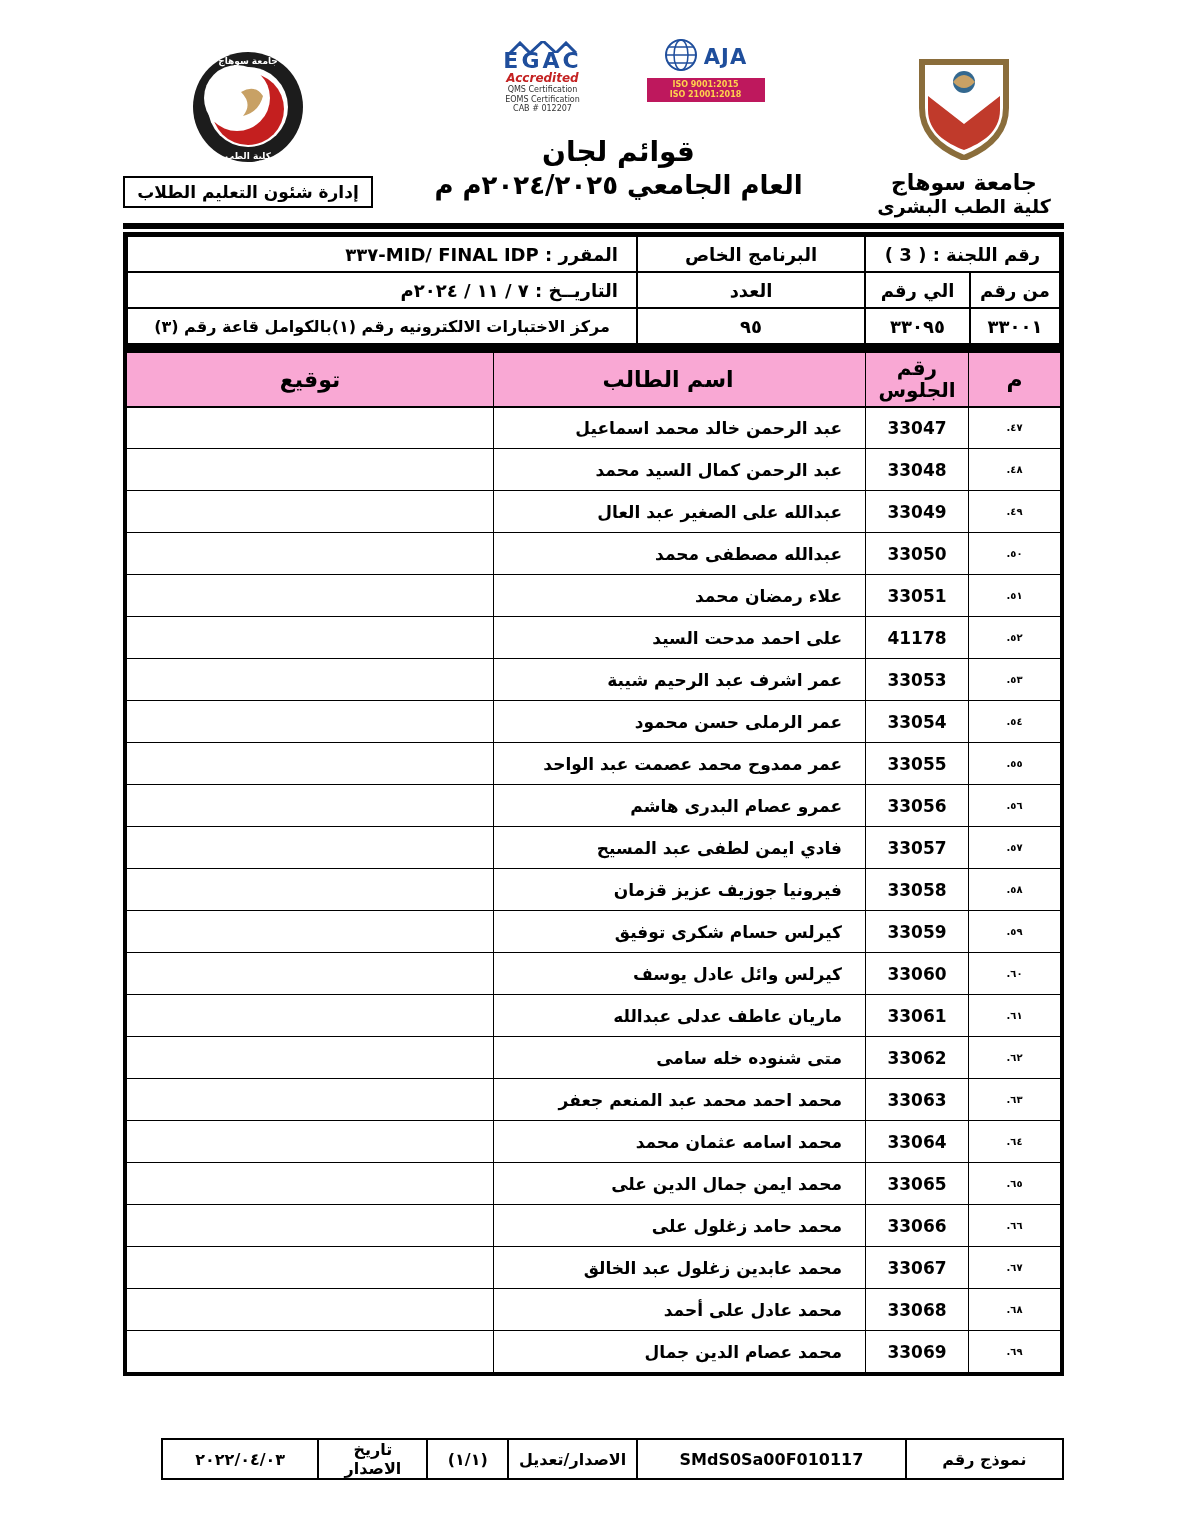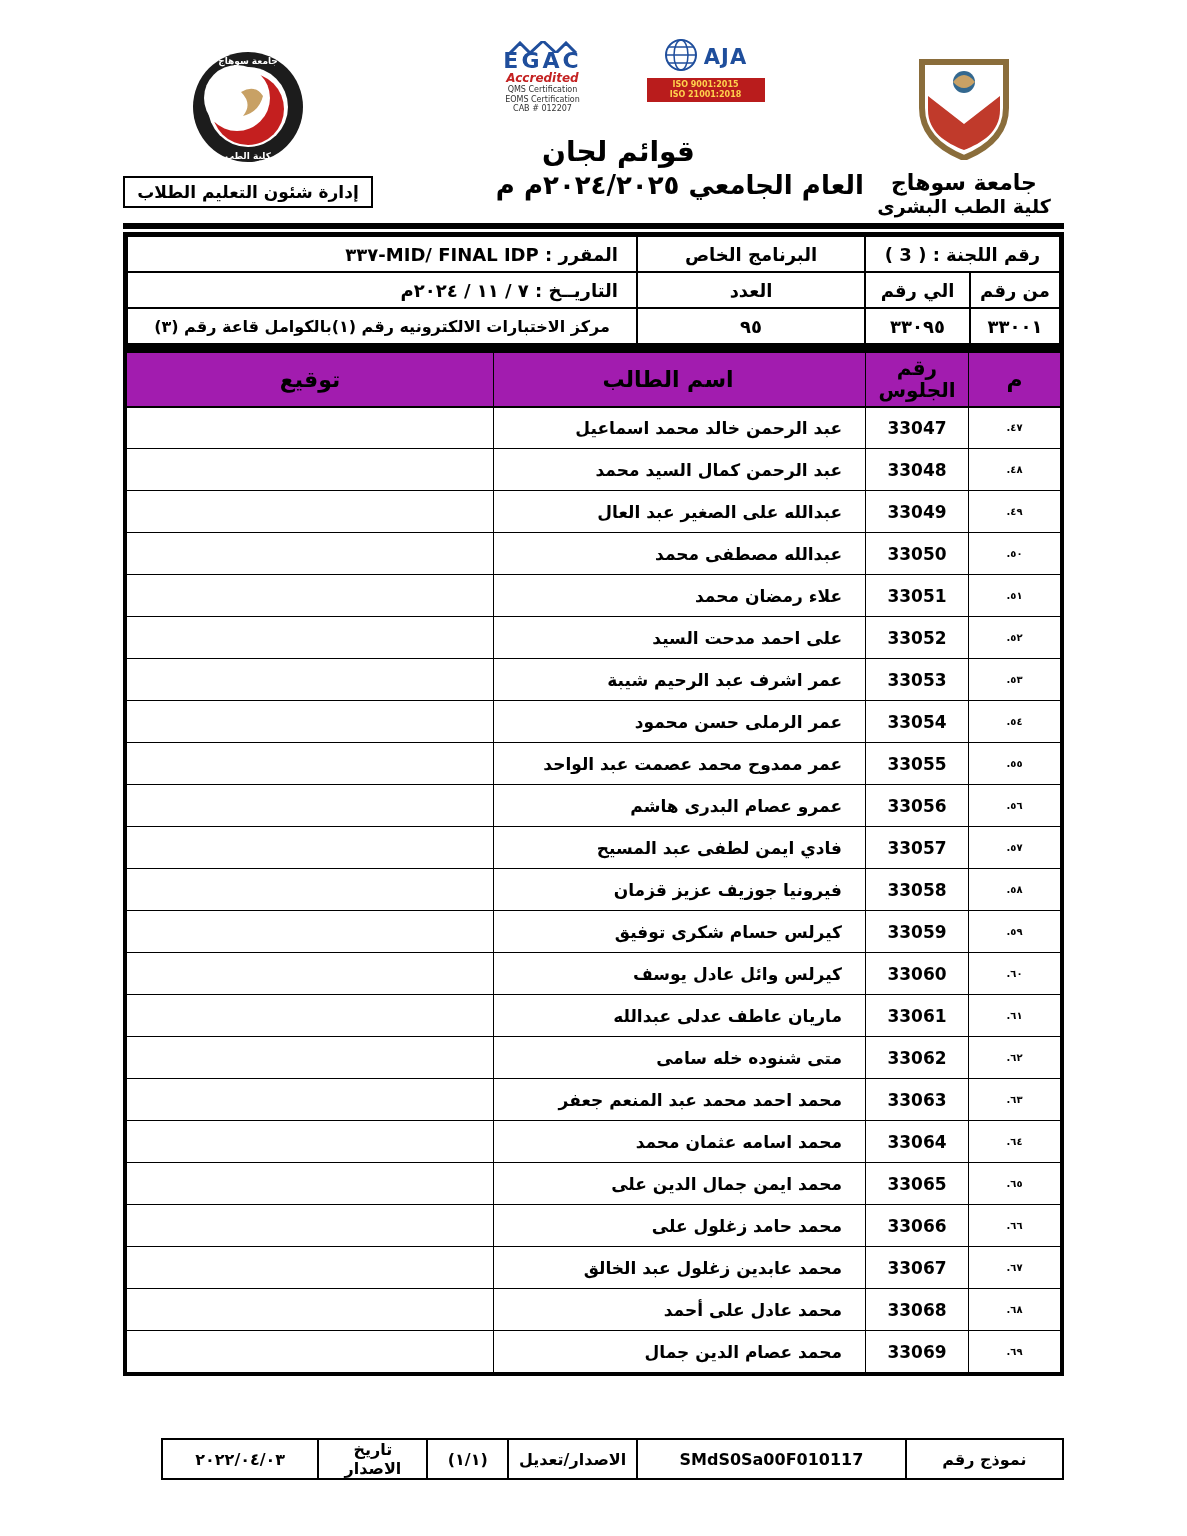--- a/index.html
+++ b/index.html
@@ -39,24 +39,24 @@
 
   .cert-row { display: flex; direction: ltr; justify-content: center; align-items: flex-start; gap: 34px; height: 96px; }
   .egac { width: 140px; text-align: center; direction: ltr; }
   .egac .crown { height: 12px; }
   .egac .egac-word { font-size: 22px; font-weight: bold; color: #1f4e9c; letter-spacing: 3px; line-height: 1; }
   .egac .egac-acc { font-size: 12px; font-weight: bold; color: #c42222; font-style: italic; line-height: 1.1; }
   .egac .egac-small { font-size: 8px; color: #333; line-height: 1.2; }
   .aja { width: 118px; direction: ltr; text-align: center; }
   .aja-top { display: flex; align-items: center; justify-content: center; gap: 6px; }
   .aja-word { font-size: 21px; font-weight: bold; color: #1f4e9c; letter-spacing: 1px; }
-  .aja-bar { background: #b91c1c; color: #ffd24d; font-size: 8px; line-height: 1.25; padding: 2px 3px; margin-top: 2px; font-weight: bold; }
+  .aja-bar { background: #be185d; color: #ffd24d; font-size: 8px; line-height: 1.25; padding: 2px 3px; margin-top: 2px; font-weight: bold; }
 
   .t1, .t2 { font-size: 28px; font-weight: bold; line-height: 1.25; }
-  .t3 { font-size: 26px; font-weight: bold; line-height: 1.3; text-align: right; }
+  .t3 { font-size: 26px; font-weight: bold; line-height: 1.3; }
 
   .dbl-line { border-top: 3px solid #000; height: 4px; border-bottom: 3px solid #000; margin-top: 4px; }
 
   
   .main-block { border: 3px solid #000; margin-top: 3px; }
 
   table { border-collapse: collapse; width: 100%; }
 
   .info-table td {
     border: 2px solid #000;
@@ -69,21 +69,21 @@
   }
   .info-table .w1 { width: 90px; }
   .info-table .w2 { width: 105px; }
   .info-table .w3 { width: 228px; }
   .info-table .right-pad { text-align: right; padding-right: 18px; margin-top: 48px; }
   .info-table .loc { font-size: 16px; }
 
   .black-bar { height: 7px; background: #000; }
 
   .main-table th {
-    background: #a21caf;
+    background: #f9a8d4;
     border: 1px solid #000;
     border-bottom: 2px solid #000;
     height: 54px;
     font-size: 22px;
     font-weight: bold;
     vertical-align: middle;
     text-align: center;
   }
   .main-table th.seat-h { font-size: 20px; line-height: 1.1; }
   .main-table td {
@@ -261,21 +261,21 @@
 
   <tr>
     <td class="c-serial">٥١.</td>
     <td class="c-seat">33051</td>
     <td class="c-name">علاء رمضان محمد</td>
     <td class="c-sign"></td>
   </tr>
 
   <tr>
     <td class="c-serial">٥٢.</td>
-    <td class="c-seat">33052</td>
+    <td class="c-seat">41178</td>
     <td class="c-name">على احمد مدحت السيد</td>
     <td class="c-sign"></td>
   </tr>
 
   <tr>
     <td class="c-serial">٥٣.</td>
     <td class="c-seat">33053</td>
     <td class="c-name">عمر اشرف عبد الرحيم شيبة</td>
     <td class="c-sign"></td>
   </tr>

